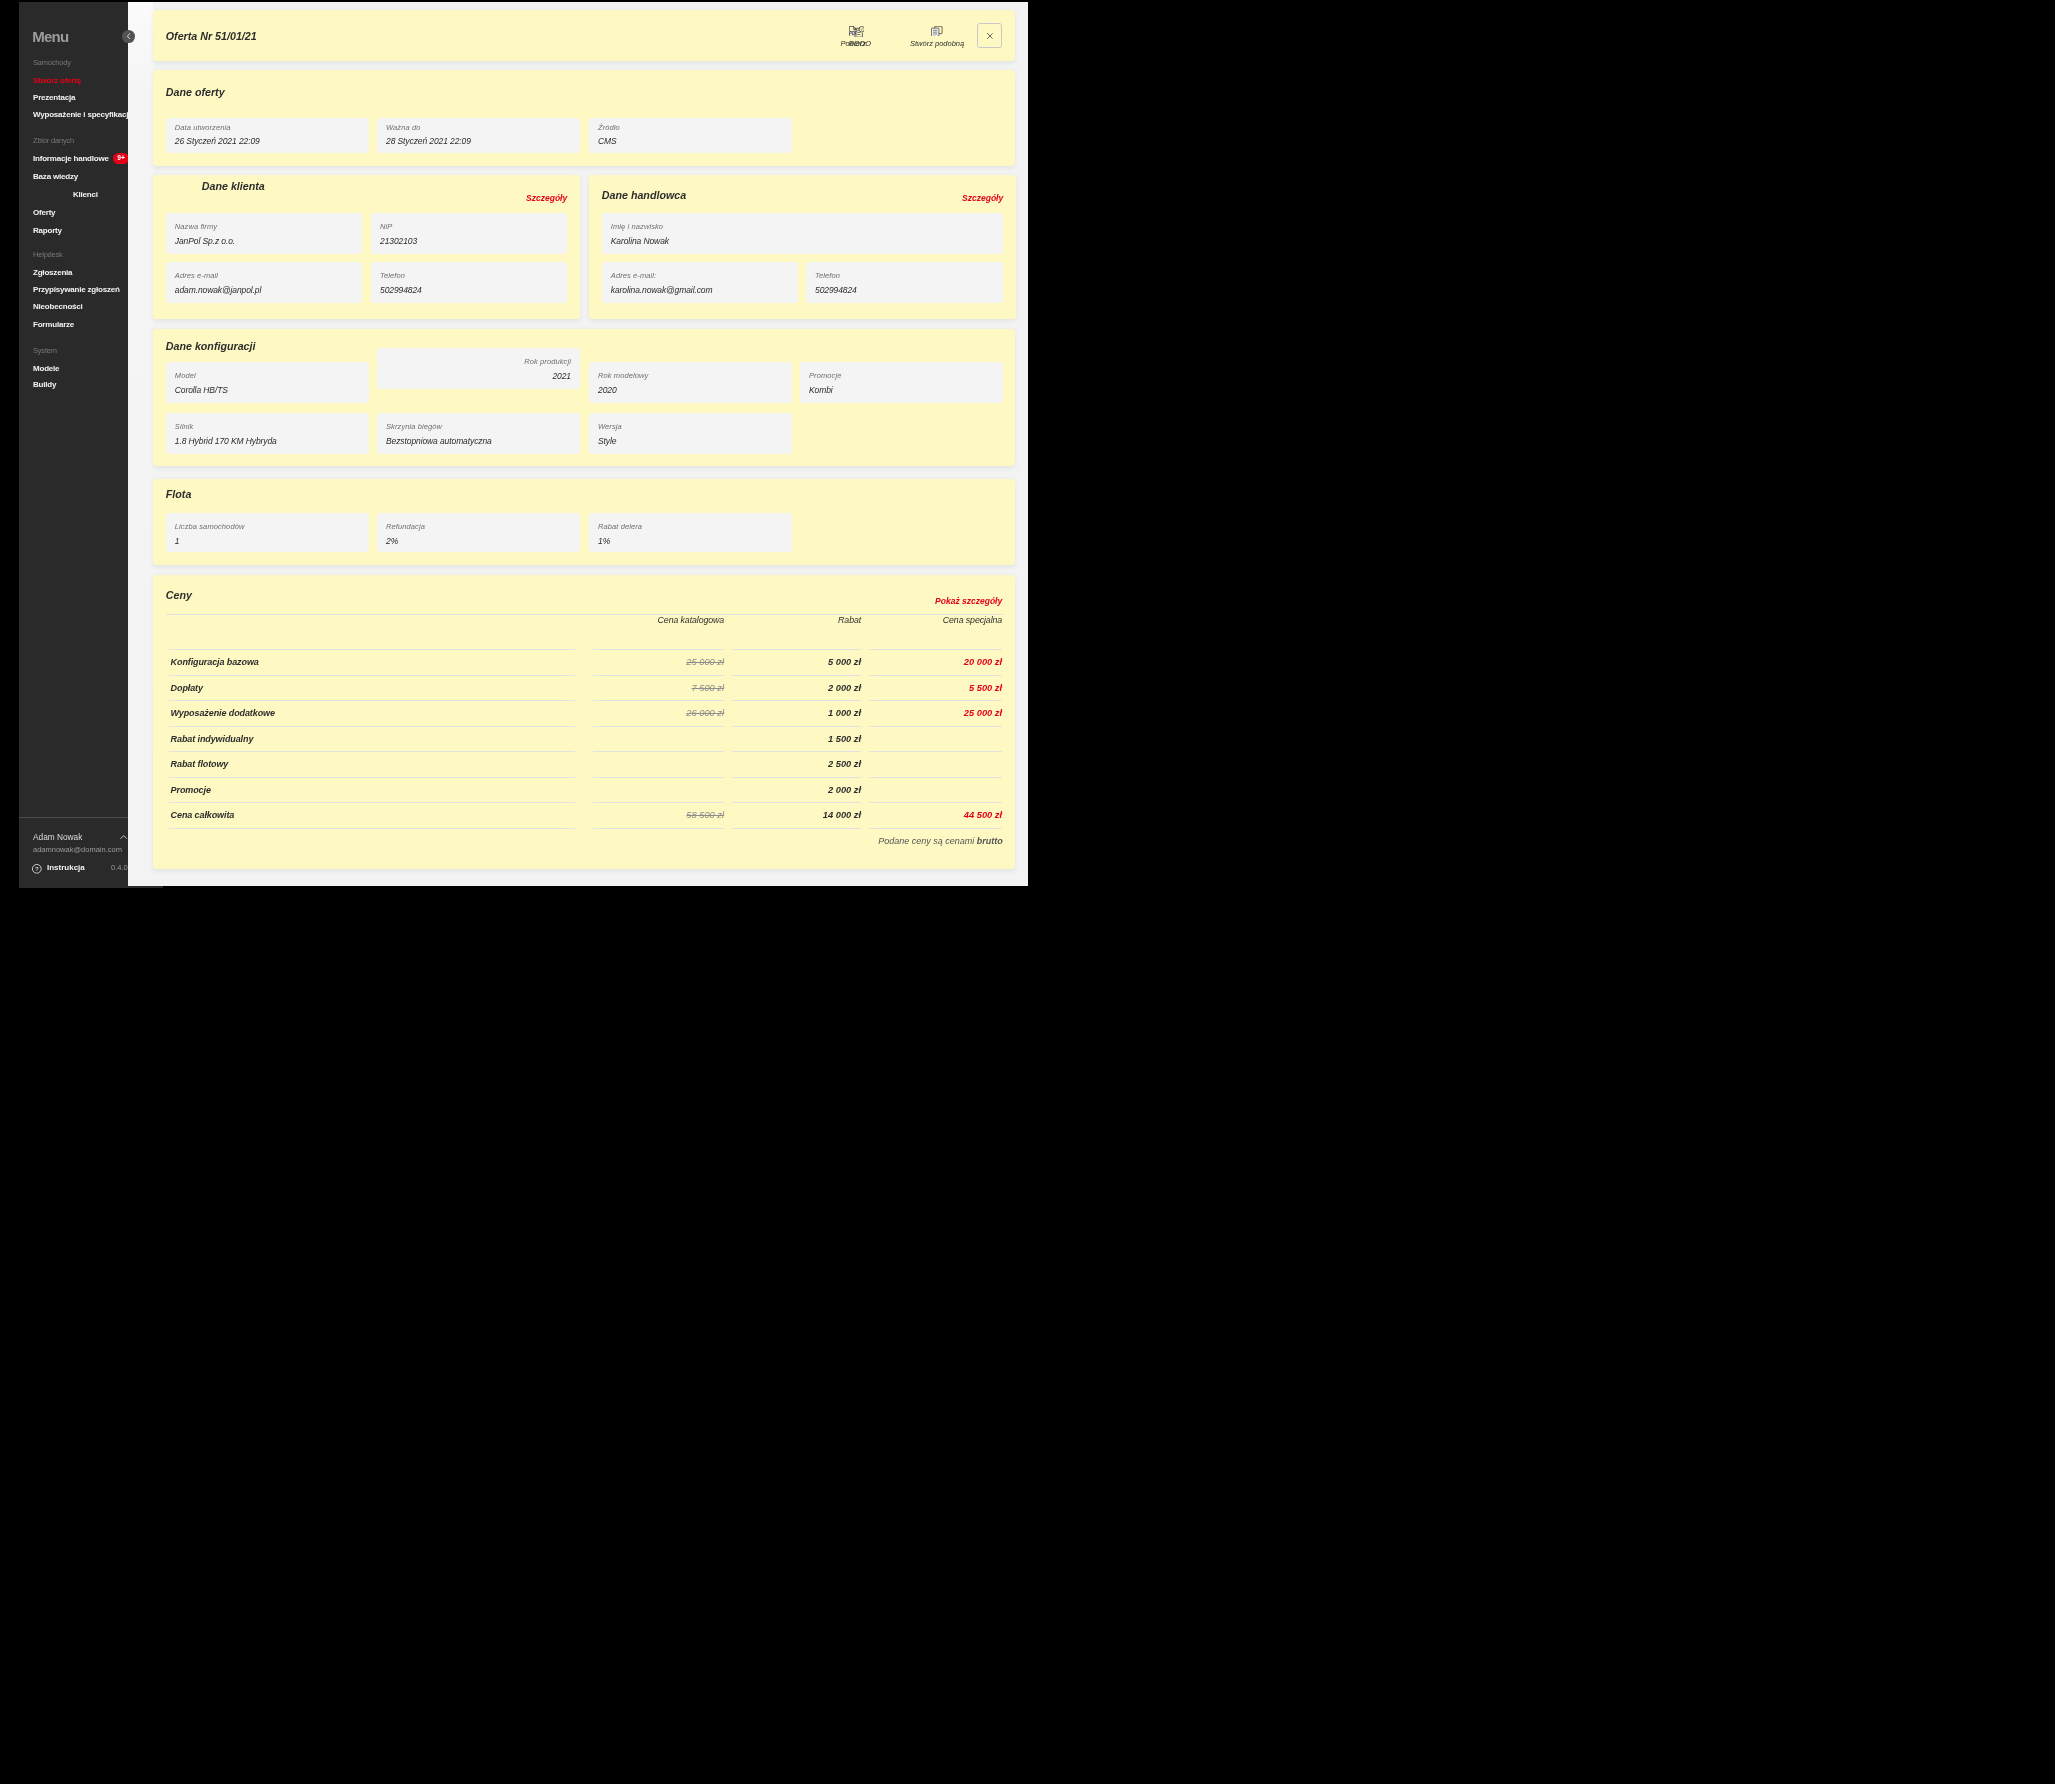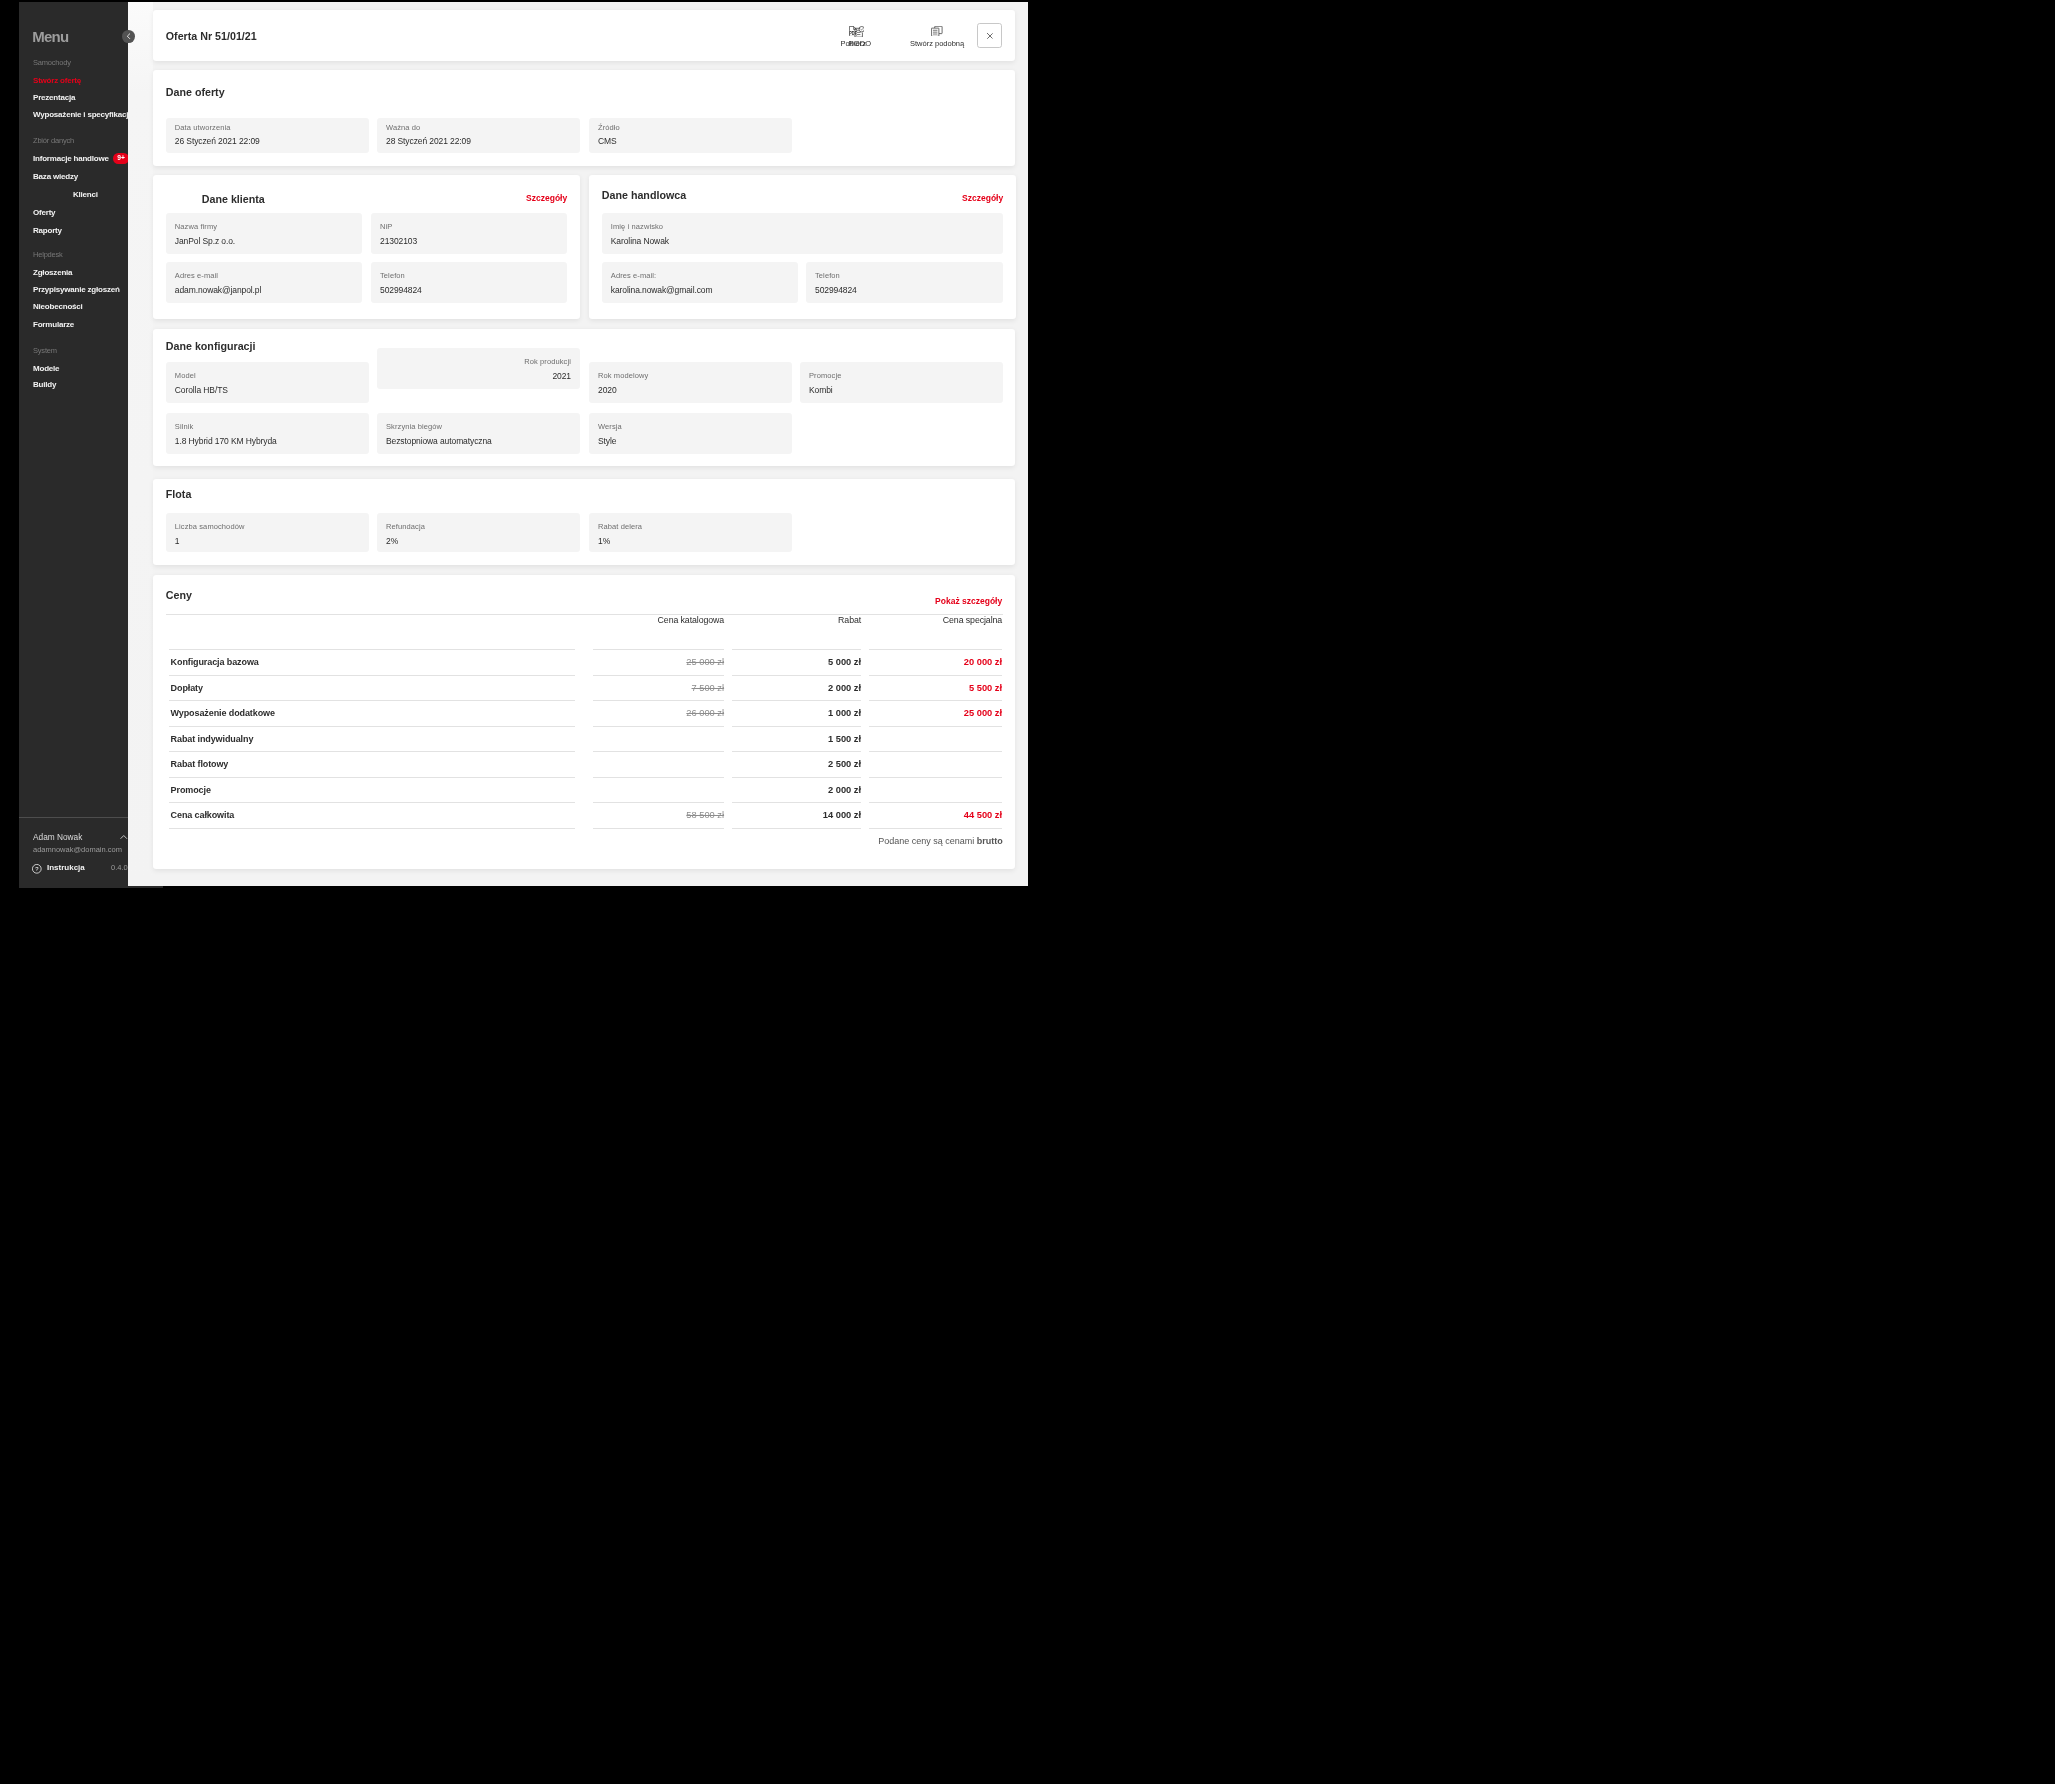--- a/index.html
+++ b/index.html
@@ -8,21 +8,21 @@
 .sidebar { position:absolute; left:19px; top:2.1px; width:144px; height:886px; background:#2a2a2a; }
 .main { position:absolute; left:128px; top:2.1px; right:0; height:884px; background:#f3f3f3; }
 .gutter { position:absolute; left:0; top:0; bottom:0; width:25px; background:linear-gradient(180deg,#fbfbfb 0px,#f5f5f5 91px,#f3f3f3 100%); }
 .sb-item { position:absolute; left:14px; color:#f3f3f3; font-size:8px; letter-spacing:-0.2px; font-weight:bold; line-height:1; white-space:nowrap; }
 .sb-sec { position:absolute; left:14px; color:#777777; font-size:7.5px; letter-spacing:-0.2px; font-weight:normal; line-height:1; }
 .sb-menu { position:absolute; left:13.3px; color:#9d9d9d; font-size:15px; letter-spacing:-0.8px; font-weight:bold; line-height:1; }
 .red { color:#e50019; }
 .badge { position:absolute; left:94px; top:151px; width:16px; height:10.7px; background:#e50019; border-radius:5.3px; color:#fff; font-size:6.7px; font-weight:bold; text-align:center; line-height:10px; }
 .collapse { position:absolute; left:122px; top:30px; width:12.8px; height:12.8px; border-radius:50%; background:#535353; z-index:5; }
 .sb-line { position:absolute; left:0; right:0; top:815px; height:0.5px; background:#4d4d4d; }
-.card { position:absolute; background:#ffffff; border-radius:3.2px; box-shadow:0 1.1px 5.3px rgba(0,0,0,0.07); }
+.card { position:absolute; background:#fef9c3; border-radius:3.2px; box-shadow:0 1.1px 5.3px rgba(0,0,0,0.07);font-style:italic; }
 .ctitle { font-size:10.7px; font-weight:bold; color:#2d2d2d; line-height:1; }
 .fbox { position:absolute; background:#f4f4f4; border-radius:3.2px; padding:4.8px 9px 0 9px; }
 .fbox.tall { padding-top:9px; }
 .fbox.tall .lbl { margin-bottom:3.2px; }
 .fbox .lbl { font-size:7.5px; letter-spacing:0.1px; color:#6e6e6e; line-height:10px; margin-bottom:2.1px; }
 .fbox .val { font-size:8.5px; letter-spacing:-0.1px; color:#2c2c2c; line-height:12.8px; }
 .sz { position:absolute; right:12.8px; font-size:8.5px; font-weight:bold; color:#e50019; line-height:1; }
 .hbtn { position:absolute; text-align:right; color:#2d2d2d; font-size:7.5px; white-space:nowrap; line-height:7.5px; }
 .hbtn svg { display:block; margin:0 auto 3.2px auto; }
 .xbtn { position:absolute; left:824px; top:13.3px; width:25px; height:25px; border:0.5px solid #c8c8c8; border-radius:2.7px; }
@@ -118,21 +118,21 @@
       <div class="lbl">Ważna do</div>
       <div class="val">28 Styczeń 2021 22:09</div>
     </div>
   <div class="fbox" style="left:436px; top:48px; width:203px; height:35px;">
       <div class="lbl">Źródło</div>
       <div class="val">CMS</div>
     </div>
 </div>
 
 <div class="card" style="left:153px; top:175px; width:427px; height:144px;">
-  <div class="ctitle" style="position:absolute; left:12.8px; top:19px;padding-left:36px;">Dane klienta</div>
+  <div class="ctitle" style="position:absolute; left:12.8px; top:6px;padding-left:36px;">Dane klienta</div>
   <div class="sz" style="top:19px;">Szczegóły</div>
   <div class="fbox tall" style="left:12.8px; top:38px; width:196px; height:41px;">
       <div class="lbl">Nazwa firmy</div>
       <div class="val">JanPol Sp.z o.o.</div>
     </div>
   <div class="fbox tall" style="left:218px; top:38px; width:196px; height:41px;">
       <div class="lbl">NiP</div>
       <div class="val">21302103</div>
     </div>
   <div class="fbox tall" style="left:12.8px; top:87px; width:196px; height:41px;">

